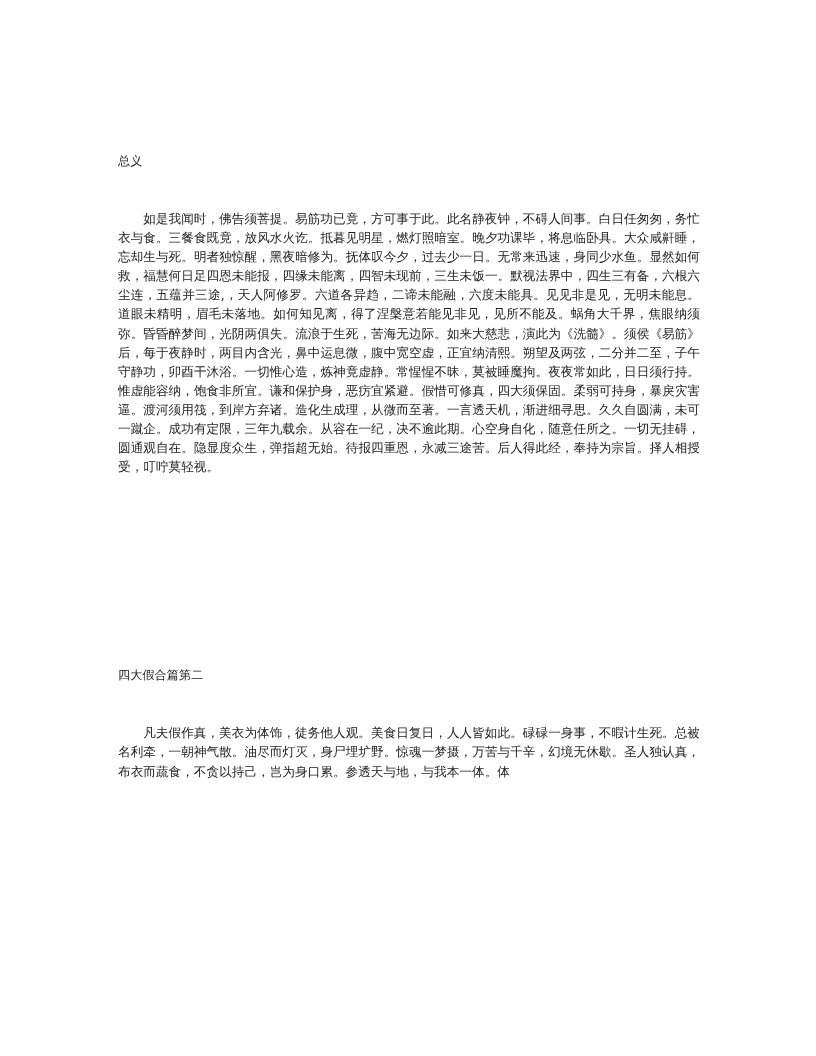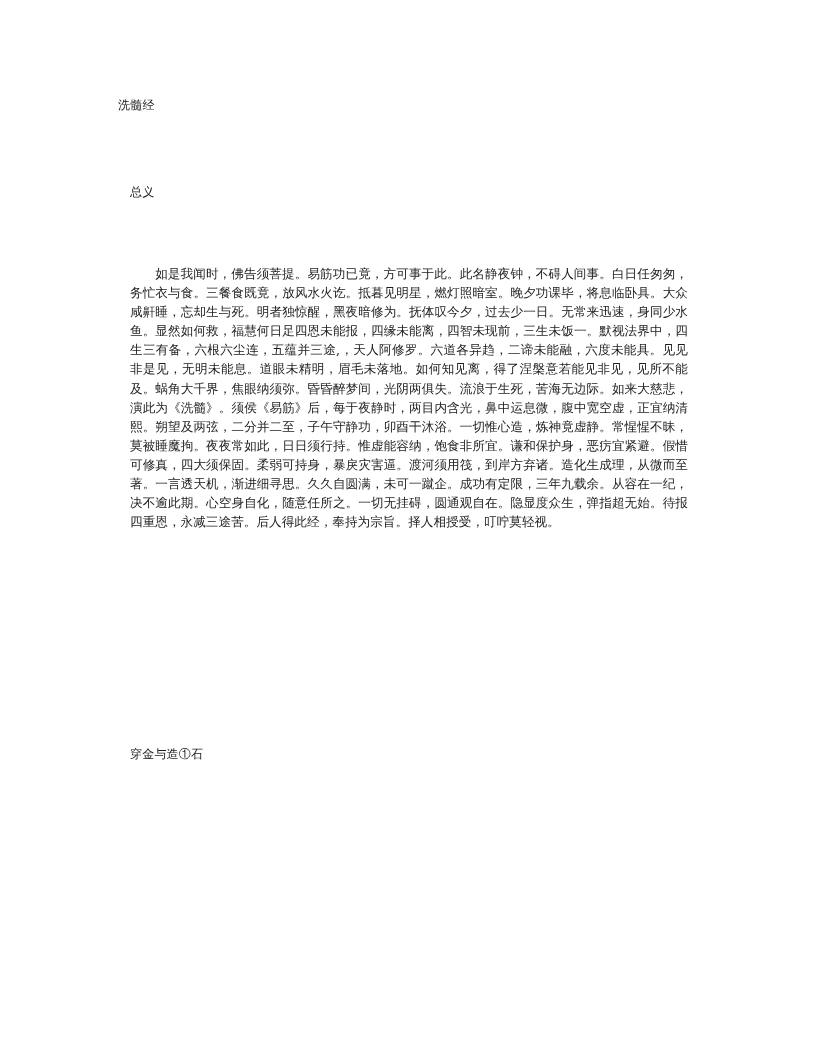--- a/index.html
+++ b/index.html
@@ -31,45 +31,44 @@
     color: #1a1a1a;
     margin: 0 0 0 0;
     letter-spacing: 0.2px;
   }
   .spacer-lg { height: 56px; }
   .spacer-md { height: 38px; }
   .section-heading {
     font-size: 12px;
     line-height: 19px;
     color: #1a1a1a;
-    margin: 12px;
+    margin: 0;
     letter-spacing: 0.2px;
   }
   .body-para {
     font-size: 12.6px;
     line-height: 19.1px;
     color: #1c1c1c;
-    margin: 12px;
+    margin: 0;
     text-align: justify;
     text-justify: inter-character;
     text-indent: 2em;
     letter-spacing: 0.05px;
     word-break: break-all;
   }
   .body-para.last-clip {
     
   }
 </style>
 </head>
 <body>
 
 <div class="page">
   <div class="content">
 
-    <p class="doc-title">洗髓经</p>
 
     <div class="spacer-lg"></div>
 
     <p class="section-heading">总义</p>
 
     <div class="spacer-md"></div>
 
     <p class="body-para">如是我闻时，佛告须菩提。易筋功已竟，方可事于此。此名静夜钟，不碍人间事。白日任匆匆，务忙衣与食。三餐食既竟，放风水火讫。抵暮见明星，燃灯照暗室。晚夕功课毕，将息临卧具。大众咸鼾睡，忘却生与死。明者独惊醒，黑夜暗修为。抚体叹今夕，过去少一日。无常来迅速，身同少水鱼。显然如何救，福慧何日足四恩未能报，四缘未能离，四智未现前，三生未饭一。默视法界中，四生三有备，六根六尘连，五蕴并三途,，天人阿修罗。六道各异趋，二谛未能融，六度未能具。见见非是见，无明未能息。道眼未精明，眉毛未落地。如何知见离，得了涅槃意若能见非见，见所不能及。蜗角大千界，焦眼纳须弥。昏昏醉梦间，光阴两俱失。流浪于生死，苦海无边际。如来大慈悲，演此为《洗髓》。须侯《易筋》后，每于夜静时，两目内含光，鼻中运息微，腹中宽空虚，正宜纳清熙。朔望及两弦，二分并二至，子午守静功，卯酉干沐浴。一切惟心造，炼神竟虚静。常惺惺不昧，莫被睡魔拘。夜夜常如此，日日须行持。惟虚能容纳，饱食非所宜。谦和保护身，恶疠宜紧避。假惜可修真，四大须保固。柔弱可持身，暴戾灾害逼。渡河须用筏，到岸方弃诸。造化生成理，从微而至著。一言透天机，渐进细寻思。久久自圆满，未可一蹴企。成功有定限，三年九载余。从容在一纪，决不逾此期。心空身自化，随意任所之。一切无挂碍，圆通观自在。隐显度众生，弹指超无始。待报四重恩，永减三途苦。后人得此经，奉持为宗旨。择人相授受，叮咛莫轻视。</p>
 
     <div class="spacer-md"></div>
@@ -79,19 +78,20 @@
 
 
     <div class="spacer-md"></div>
 
 
     <div class="spacer-md"></div>
 
 
     <div class="spacer-md"></div>
 
-    <p class="section-heading">穿金与造①石</p>
+    <p class="section-heading">四大假合篇第二</p>
 
     <div class="spacer-md"></div>
 
+    <p class="body-para last-clip">凡夫假作真，美衣为体饰，徒务他人观。美食日复日，人人皆如此。碌碌一身事，不暇计生死。总被名利牵，一朝神气散。油尽而灯灭，身尸埋圹野。惊魂一梦摄，万苦与千辛，幻境无休歇。圣人独认真，布衣而蔬食，不贪以持己，岂为身口累。参透天与地，与我本一体。体</p>
 
   </div>
 </div>
 
 </body></html>

